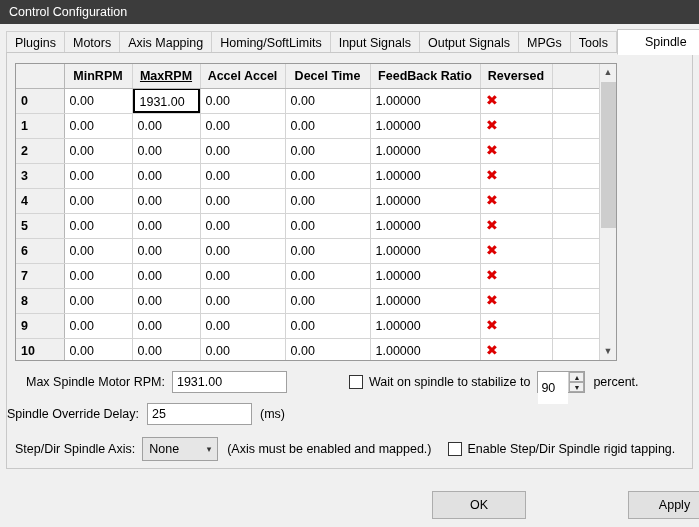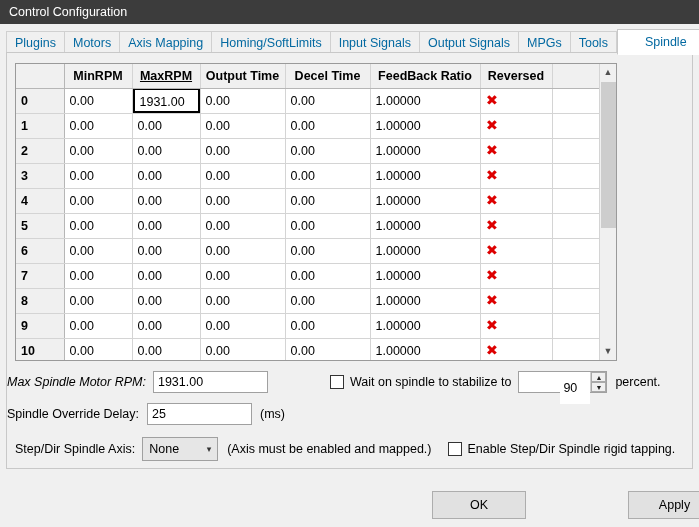--- a/index.html
+++ b/index.html
@@ -51,21 +51,21 @@
     height: 23px;
     padding: 0 8px;
     display: flex;
     align-items: center;
     justify-content: center;
     background: #f0f0f0;
     border: 1px solid #d0d0d0;
     border-bottom: none;
     border-left: none;
     font-size: 12.5px;
-    color: #0369a1;
+    color: #000000;
     white-space: nowrap;
   }
   .tab:first-child { border-left: 1px solid #d0d0d0; }
   .tab.active {
     background: #ffffff;
     height: 26px;
     border: 1px solid #c8c8c8;
     border-bottom: 1px solid #ffffff;
     margin-bottom: -1px;
     position: relative;
@@ -230,21 +230,20 @@
     align-items: stretch;
   }
   .spin input {
     border: none;
     width: 30px;
     height: 20px;
     font-size: 12.5px;
     font-family: "Liberation Sans", sans-serif;
     padding: 16px 3px;
     outline: none;
-    margin-left: 41px;
   }
   .spin-btns {
     width: 16px;
     display: flex;
     flex-direction: column;
     border-left: 1px solid #cfcfcf;
   }
   .spin-btns div {
     flex: 1;
     background: #f0f0f0;
@@ -333,21 +332,21 @@
   <div class="panel">
 
     <div class="grid-wrap">
       <div class="grid-scrollarea">
         <table class="grid">
           <thead>
             <tr id="grid-head-row">
                 <th class="corner" style="width: 48px;"><span></span></th>
                 <th style="width: 68px;"><span>MinRPM</span></th>
                 <th class="active-col" style="width: 68px;"><span>MaxRPM</span></th>
-                <th style="width: 85px;"><span>Output Time</span></th>
+                <th style="width: 85px;"><span>Accel Accel</span></th>
                 <th style="width: 85px;"><span>Decel Time</span></th>
                 <th style="width: 110px;"><span>FeedBack Ratio</span></th>
                 <th style="width: 72px;"><span>Reversed</span></th>
                 <th class="filler"></th>
               </tr>
           </thead>
           <tbody id="grid-body">
               <tr>
                 <td class="rowhead" style="width: 48px;"><span>0</span></td>
                 <td style="width: 68px;"><span>0.00</span></td>
@@ -470,21 +469,21 @@
         <div class="vs-thumb"></div>
         <div class="vs-btn vs-down">
           <span>▼</span>
         </div>
       </div>
     </div>
 
     <div class="form-area">
 
       <div class="frow frow1">
-        <span class="lbl" style="margin-left:0;font-style:italic;">Max Spindle Motor RPM:</span>
+        <span class="lbl" style="margin-left:19px;">Max Spindle Motor RPM:</span>
         <input class="txt" style="width: 115px; margin-left: 7px;" value="1931.00">
         <span class="cbox" style="margin-left:62px;"></span>
         <span class="lbl" style="margin-left:6px;">Wait on spindle to stabilize to</span>
         <span class="spin" style="margin-left:7px;">
           <input value="90" style="">
           <span class="spin-btns">
             <div>
                 <span>▲</span>
               </div>
             <div>

